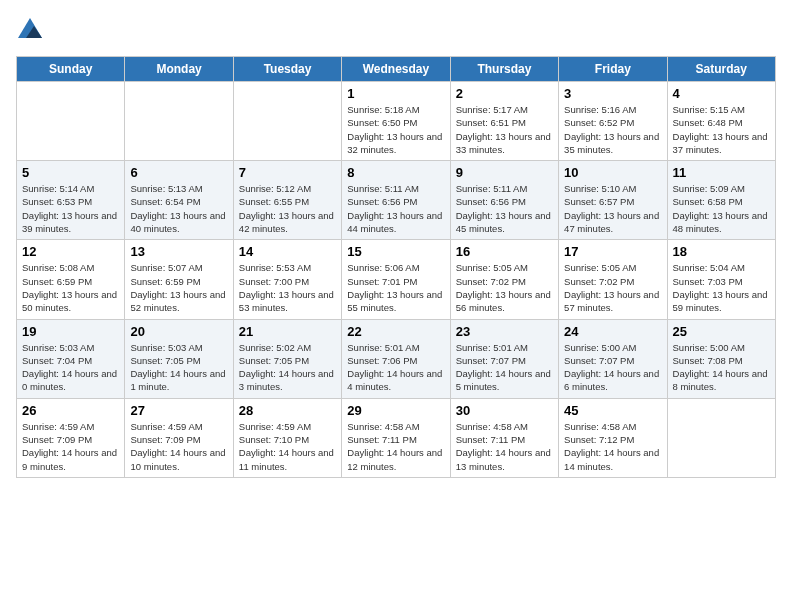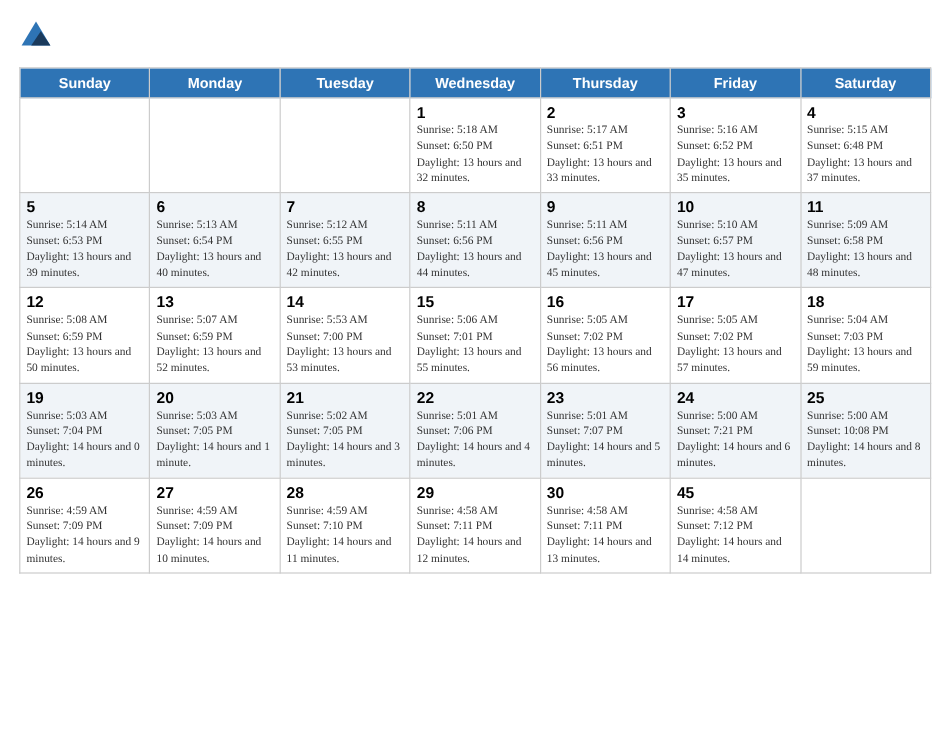--- a/index.html
+++ b/index.html
@@ -69,21 +69,20 @@
     .cell-date {
       font-size: 13px;
       font-weight: bold;
       color: #000;
       margin-bottom: 2px;
     }
     .cell-info {
       font-size: 9.5px;
       color: #333;
       line-height: 1.4;
-      font-family: Liberation Serif, serif;
     }
     tr:nth-child(even) td {
       background-color: #f0f4f8;
     }
     tr:nth-child(odd) td {
       background-color: #fff;
     }
     
     thead tr th { background-color: #2e74b5; }
   </style>
@@ -264,27 +263,27 @@
         </td>
         <td>
           <div class="cell-date">23</div>
           <div class="cell-info">Sunrise: 5:01 AM
 Sunset: 7:07 PM
 Daylight: 14 hours and 5 minutes.</div>
         </td>
         <td>
           <div class="cell-date">24</div>
           <div class="cell-info">Sunrise: 5:00 AM
-Sunset: 7:21 PM
+Sunset: 7:07 PM
 Daylight: 14 hours and 6 minutes.</div>
         </td>
         <td>
           <div class="cell-date">25</div>
           <div class="cell-info">Sunrise: 5:00 AM
-Sunset: 10:08 PM
+Sunset: 7:08 PM
 Daylight: 14 hours and 8 minutes.</div>
         </td>
       </tr>
       <tr>
         <td>
           <div class="cell-date">26</div>
           <div class="cell-info">Sunrise: 4:59 AM
 Sunset: 7:09 PM
 Daylight: 14 hours and 9 minutes.</div>
         </td>

